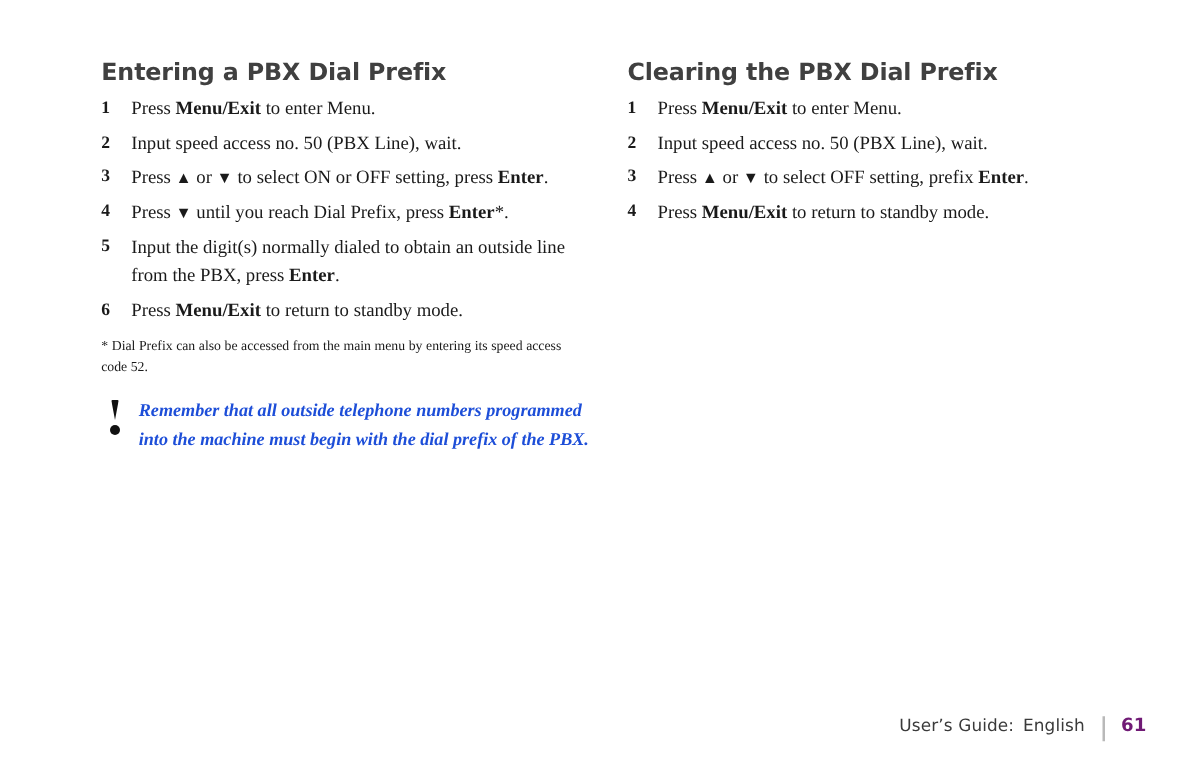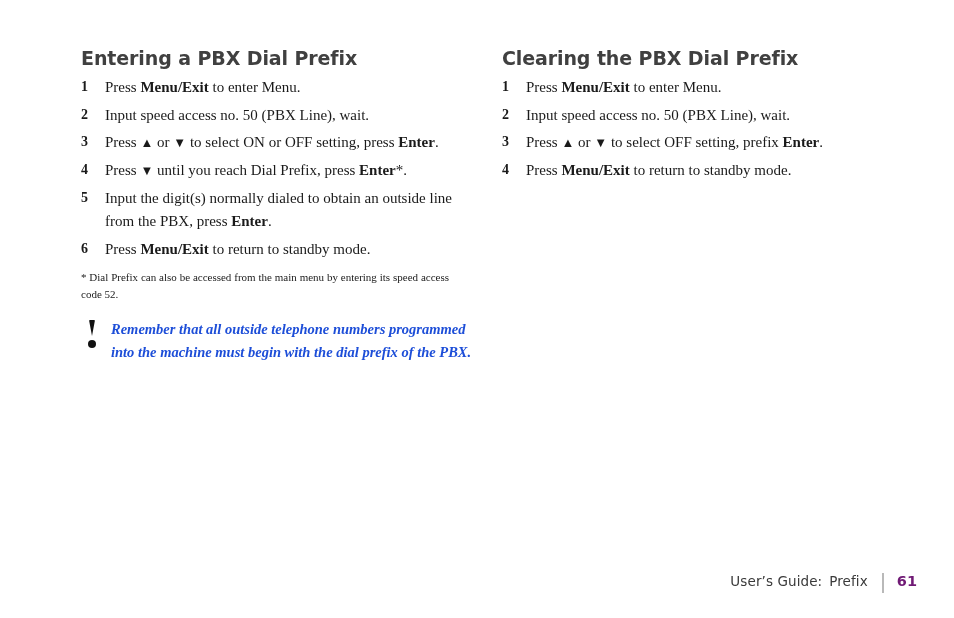--- a/index.html
+++ b/index.html
@@ -218,18 +218,18 @@
         </li>
         <li>
           <span class="num">4</span>
           <span class="step-text"><span>Press </span><span class="b">Menu/Exit</span><span> to return to standby mode.</span></span>
         </li>
       </ol>
   </div>
 
   <div class="footer">
     <span class="footer-guide">User’s Guide:</span>
-    <span class="footer-lang">Prefix</span>
+    <span class="footer-lang">English</span>
     <span class="footer-rule"></span>
     <span class="footer-page">61</span>
   </div>
 
 </div>
 
 </body></html>

